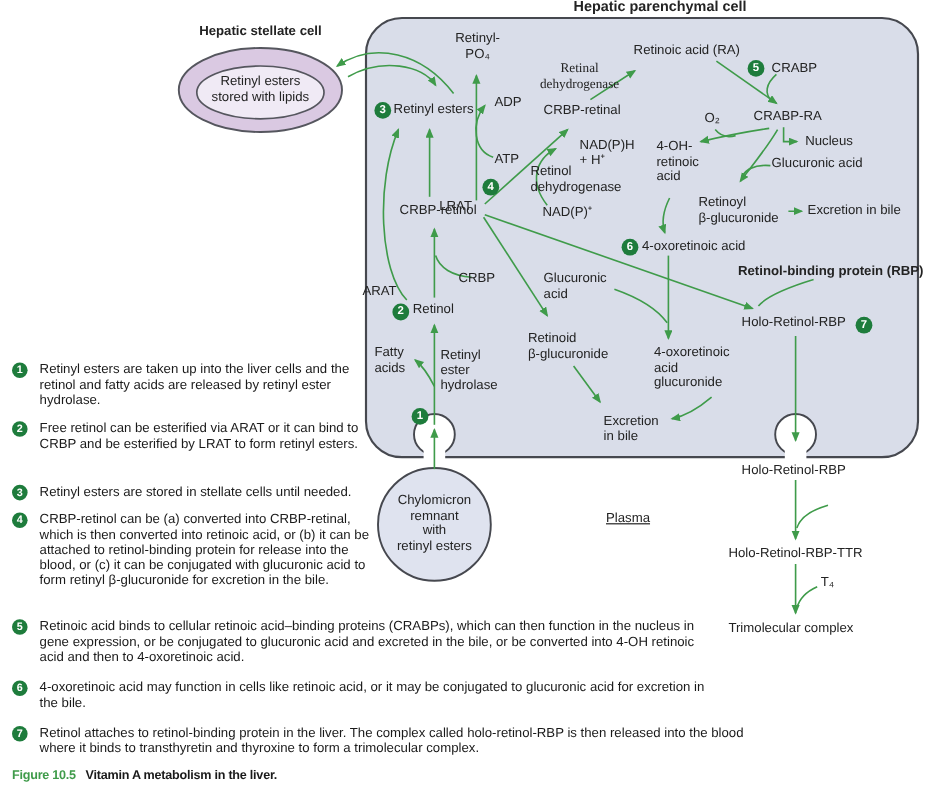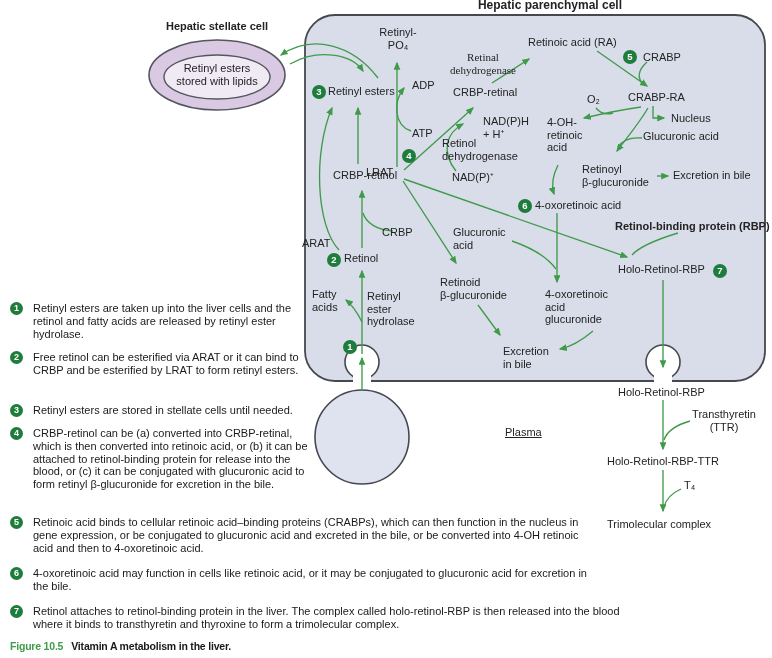--- a/index.html
+++ b/index.html
@@ -81,20 +81,24 @@
       <path d="M 663,470 L 663,511" marker-end="url(#ah)"></path>
       <path d="M 681,489 C 672,493 666,499 664,507"></path>
     </g>
   </svg>
 
   <div class="lbl ttl c" style="left:440px;top:-1px;width:220px;font-size:12px;">Hepatic parenchymal cell</div>
   <div class="lbl ttl c" style="left:157px;top:20px;width:120px;">Hepatic stellate cell</div>
 
   <div class="lbl c" style="left:157px;top:62px;width:120px;">Retinyl esters
 stored with lipids</div>
+  <div class="lbl c" style="left:312px;top:411px;width:100px;">Chylomicron
+remnant
+with
+retinyl esters</div>
 
   <div class="lbl nw" style="left:328px;top:85px;">Retinyl esters</div>
   <div class="lbl c" style="left:368px;top:26px;width:60px;">Retinyl-
 PO₄</div>
   <div class="lbl nw" style="left:412px;top:79px;">ADP</div>
   <div class="lbl nw" style="left:412px;top:127px;">ATP</div>
   <div class="lbl nw" style="left:366px;top:126px;margin-top:40px;">LRAT</div>
   <div class="lbl nw" style="left:302px;top:237px;">ARAT</div>
   <div class="lbl nw" style="left:333px;top:169px;">CRBP-retinol</div>
   <div class="lbl nw" style="left:382px;top:226px;">CRBP</div>
@@ -132,22 +136,20 @@
   <div class="lbl" style="left:440px;top:276px;">Retinoid
 β-glucuronide</div>
   <div class="lbl" style="left:545px;top:288px;">4-oxoretinoic
 acid
 glucuronide</div>
   <div class="lbl" style="left:503px;top:345px;">Excretion
 in bile</div>
 
   <div class="lbl nw" style="left:505px;top:426px;text-decoration:underline;">Plasma</div>
   <div class="lbl nw" style="left:618px;top:386px;">Holo-Retinol-RBP</div>
-  <div class="lbl c" style="left:683px;top:408px;width:82px;">Transthyretin
-(TTR)</div>
   <div class="lbl nw" style="left:607px;top:455px;">Holo-Retinol-RBP-TTR</div>
   <div class="lbl nw" style="left:684px;top:479px;">T₄</div>
   <div class="lbl nw" style="left:607px;top:518px;">Trimolecular complex</div>
 
   <div class="badge" style="left:343px;top:340px;">1</div>
   <div class="badge" style="left:327px;top:253px;">2</div>
   <div class="badge" style="left:312px;top:85px;">3</div>
   <div class="badge" style="left:402px;top:149px;">4</div>
   <div class="badge" style="left:623px;top:50px;">5</div>
   <div class="badge" style="left:518px;top:199px;">6</div>

